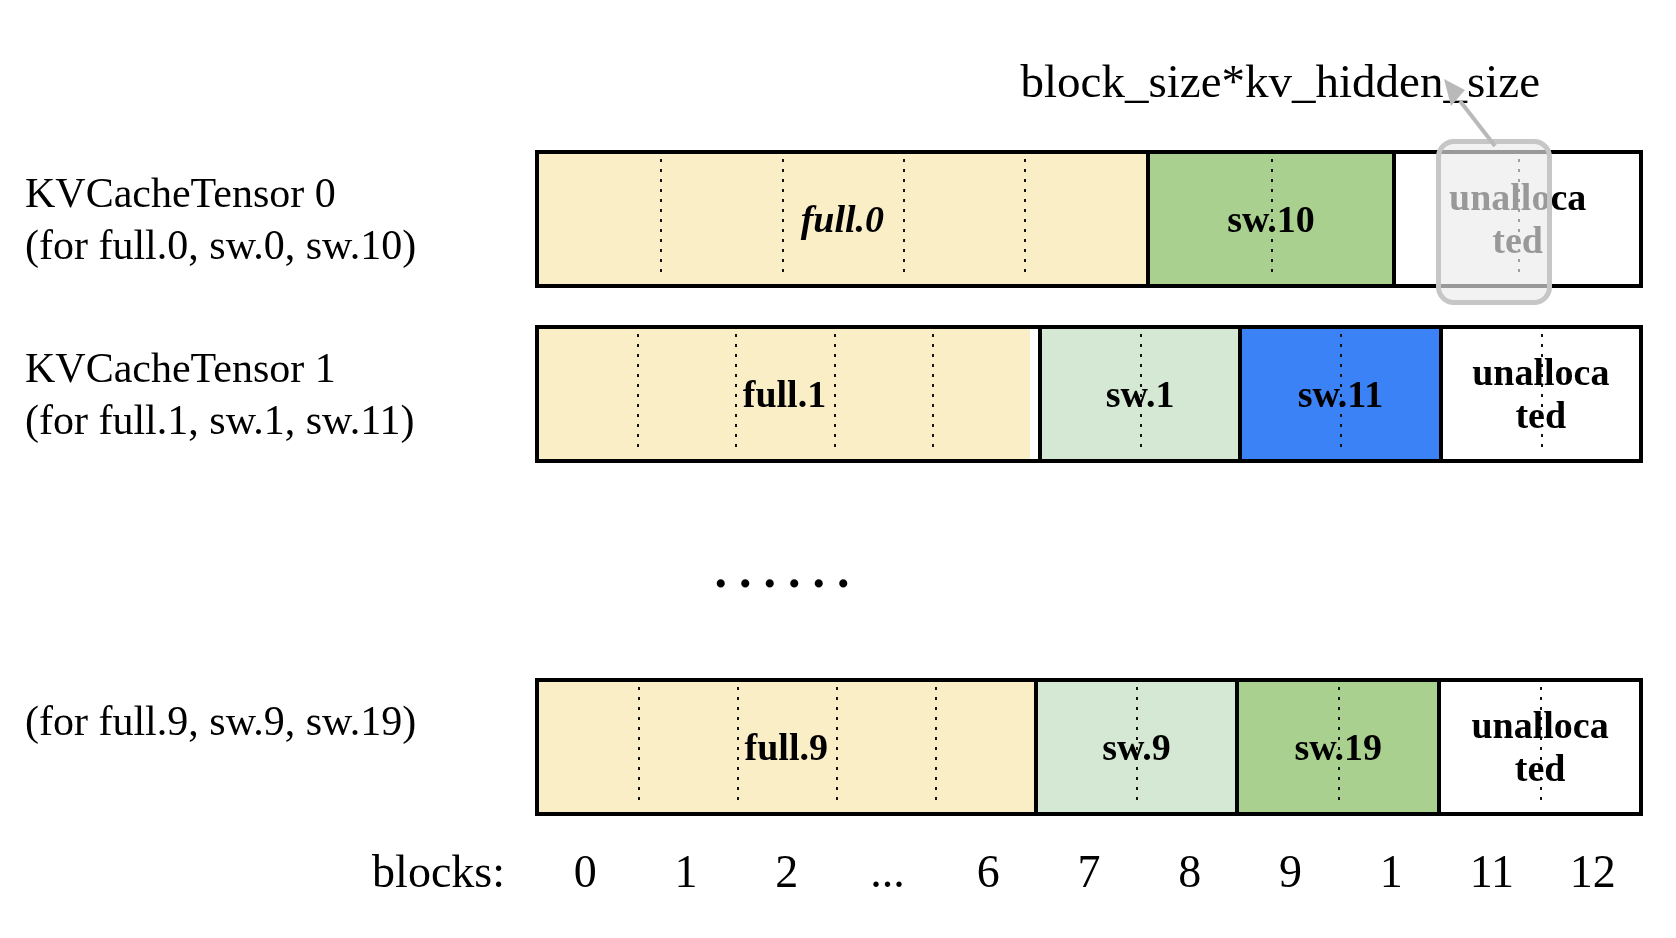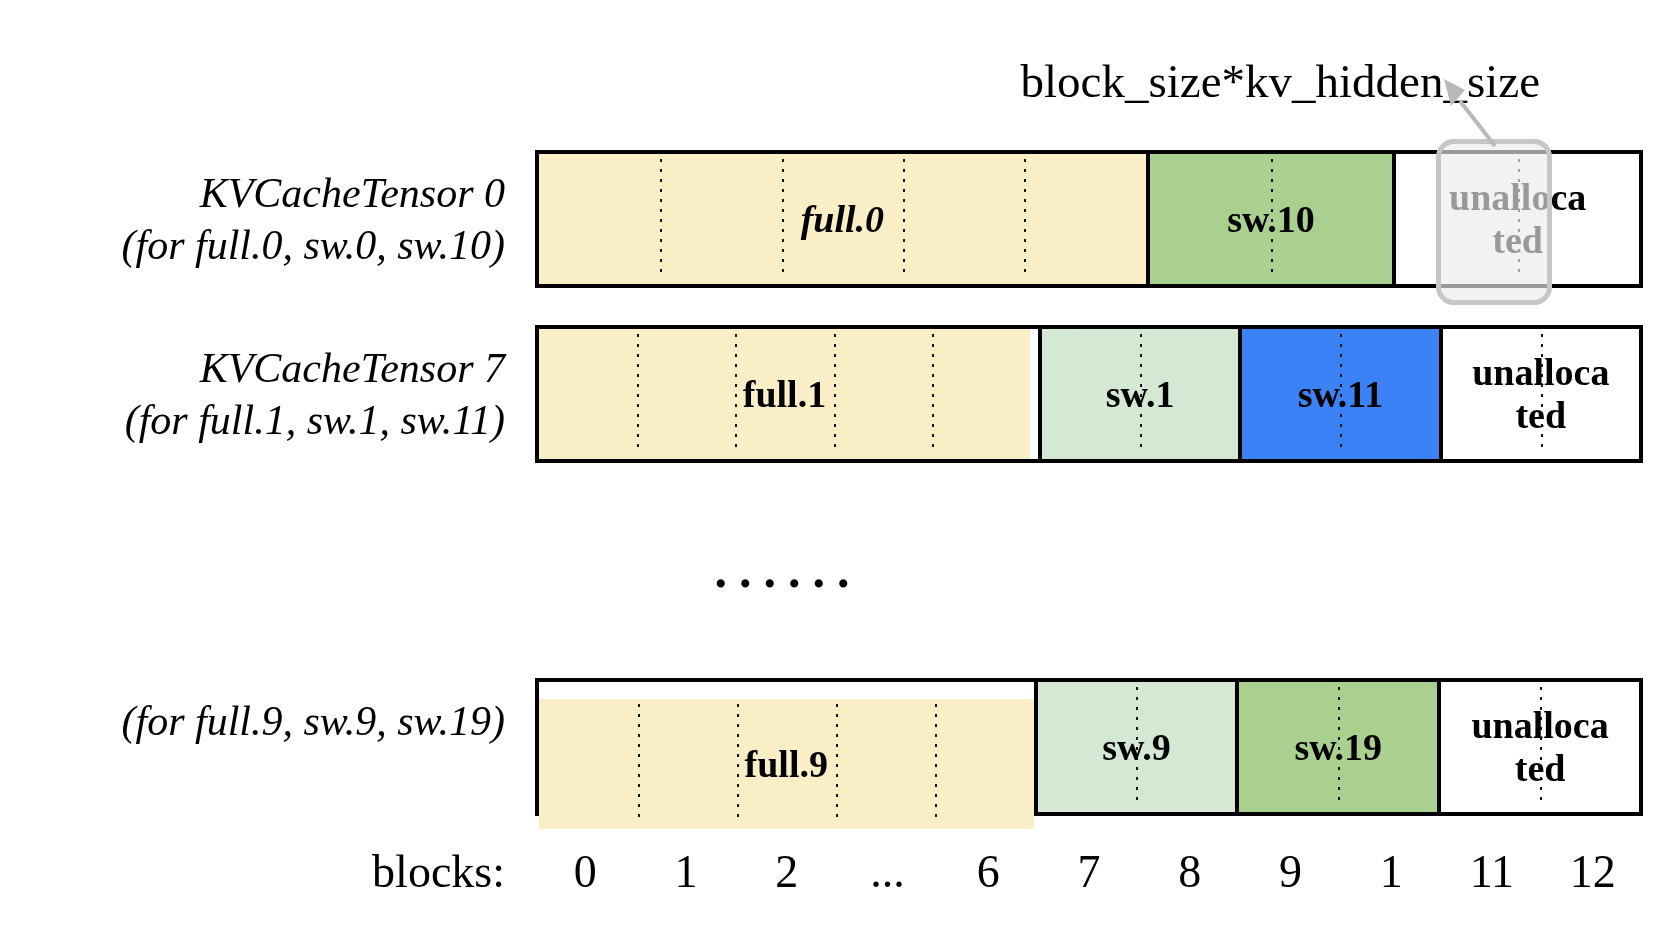--- a/index.html
+++ b/index.html
@@ -8,22 +8,22 @@
     font-family:"Liberation Serif",serif;color:#000;overflow:hidden;
   }
   
   .annot{
     position:absolute;top:18px;left:890px;width:650px;text-align:right;
     font-size:47px;white-space:nowrap;margin-top:36px;
   }
   .arrow-svg{position:absolute;left:1432px;top:74px;z-index:6;}
   
   .row-label{
-    position:absolute;left:25px;width:480px;text-align:right;
-    font-size:42px;line-height:52px;font-style:italic;
+    position:absolute;left:25px;width:480px;text-align:left;
+    font-size:42px;line-height:52px;
   }
   
   .bar{
     position:absolute;left:535px;width:1108px;height:138px;
     border:4px solid #000;box-sizing:border-box;display:flex;background:#fff;
   }
   .seg{position:relative;display:flex;align-items:center;justify-content:center;height:100%;box-sizing:border-box;}
   .seg.b5{flex:5 5 0;}
   .seg.b2{flex:2 2 0;}
   .seg + .seg{border-left:4px solid #000;}
@@ -85,21 +85,21 @@
       <span class="seg-label">sw.10</span>
     </div>
     <div class="seg b2" style="background-color: rgb(255, 255, 255);">
       <i class="dv" style="left:50%"></i>
       <span class="seg-label"><span>unalloca</span><br><span>ted</span></span>
     </div>
   </div>
   <div class="hl-box" style="border-color: rgb(198, 198, 198); background-color: rgba(235, 235, 235, 0.65);"></div>
 
   <div class="row-label" style="top:342px">
-    <div>KVCacheTensor 7</div>
+    <div>KVCacheTensor 1</div>
     <div>(for full.1, sw.1, sw.11)</div>
   </div>
   <div class="bar" style="top:325px">
     <div class="seg b5" style="background-color: rgb(250, 238, 198); align-items: center;">
       <i class="dv" style="left:20%"></i>
       <i class="dv" style="left:40%"></i>
       <i class="dv" style="left:60%"></i>
       <i class="dv" style="left:80%"></i>
       <span class="seg-label">full.1</span>
     </div>
@@ -116,21 +116,21 @@
       <span class="seg-label"><span>unalloca</span><br><span>ted</span></span>
     </div>
   </div>
 
   <div class="mid-ellipsis">......</div>
 
   <div class="row-label" style="top:695px">
     <div>(for full.9, sw.9, sw.19)</div>
   </div>
   <div class="bar" style="top:678px">
-    <div class="seg b5" style="background-color: rgb(250, 238, 198); margin-top: 17px;">
+    <div class="seg b5" style="background-color: rgb(250, 238, 198);">
       <i class="dv" style="left:20%"></i>
       <i class="dv" style="left:40%"></i>
       <i class="dv" style="left:60%"></i>
       <i class="dv" style="left:80%"></i>
       <span class="seg-label">full.9</span>
     </div>
     <div class="seg b2" style="background-color: rgb(213, 232, 211);">
       <i class="dv" style="left:50%"></i>
       <span class="seg-label">sw.9</span>
     </div>

